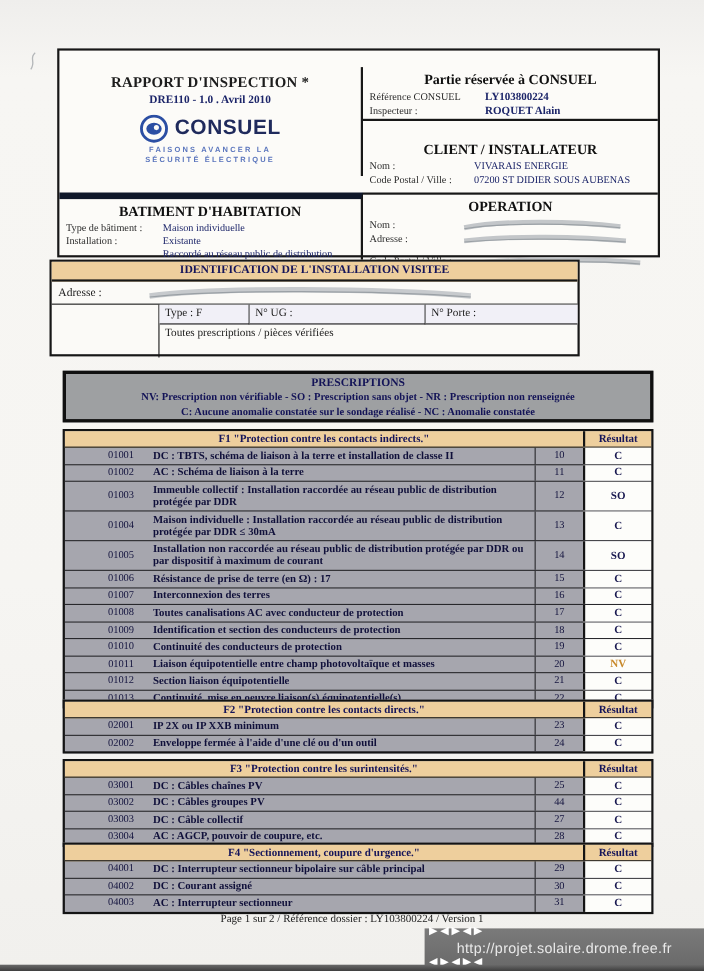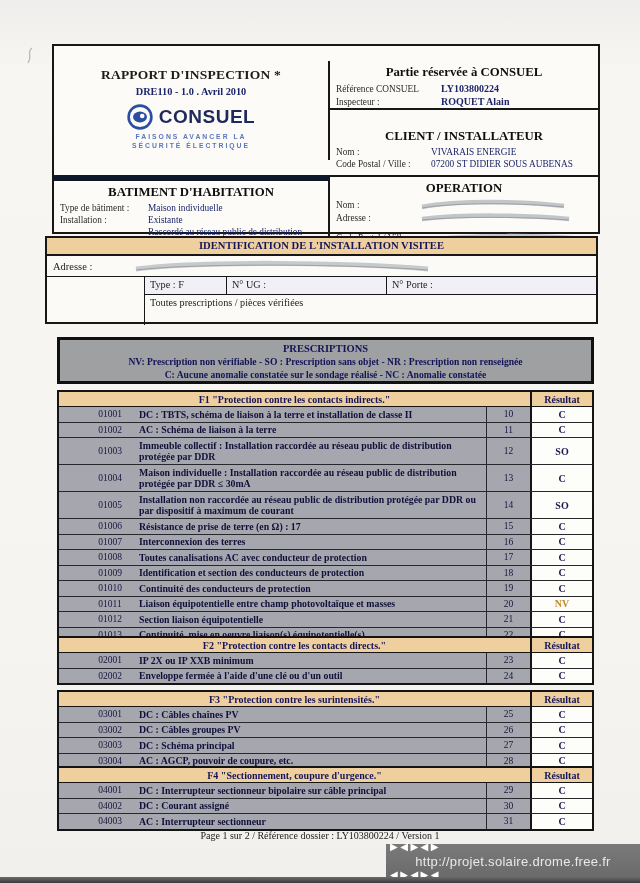--- a/index.html
+++ b/index.html
@@ -27,21 +27,21 @@
   .kv .k{font-size:9.3px;color:#2b2b2b;flex:none;}
   .kv .v{font-weight:bold;color:#1c2569;font-size:10px;}
   .kv .v2{color:#1c2569;font-size:9.3px;}
   .cell-consuel .k{width:105px;}
   .cell-client .k{width:95px;}
   .cell-batiment .k{width:88px;}
   .cell-operation .k{width:82px;}
   .scribble{flex:none;}
   .gap-top{margin-top:9px;}
   
-  .ident-box{position:absolute;left:45px;top:236px;width:553px;height:88px;border:2px solid #171717;
+  .ident-box{position:absolute;left:45px;top:236px;width:482px;height:88px;border:2px solid #171717;
     background:#fbfaf7;box-sizing:border-box;}
   .ident-head{height:16px;background:#eecf9d;border-bottom:2px solid #171717;text-align:center;
     font-weight:bold;font-size:10.6px;color:#15155a;line-height:16px;}
   .ident-addr{height:20px;border-bottom:1.5px solid #171717;display:flex;align-items:center;
     font-size:10.5px;padding-left:6px;gap:14px;}
   .ident-grid{display:grid;grid-template-columns:98px 82px 160px 1fr;grid-template-rows:18px 1fr;height:48px;}
   .ig{box-sizing:border-box;font-size:10.2px;padding:2px 5px;}
   .ig-empty{grid-area:1/1/3/2;border-right:1.5px solid #171717;}
   .ig-type{grid-area:1/2/2/3;border-right:1.5px solid #171717;border-bottom:1.5px solid #171717;background:#f1f0f7;}
   .ig-ug{grid-area:1/3/2/4;border-right:1.5px solid #171717;border-bottom:1.5px solid #171717;background:#f1f0f7;}
@@ -306,26 +306,26 @@
         </div>
         <div class="t-row">
           <div class="t-code">03001</div>
           <div class="t-desc">DC : Câbles chaînes PV</div>
           <div class="t-num">25</div>
           <div class="t-result">C</div>
         </div>
         <div class="t-row">
           <div class="t-code">03002</div>
           <div class="t-desc">DC : Câbles groupes PV</div>
-          <div class="t-num">26</div>
+          <div class="t-num">44</div>
           <div class="t-result">C</div>
         </div>
         <div class="t-row">
           <div class="t-code">03003</div>
-          <div class="t-desc">DC : Schéma principal</div>
+          <div class="t-desc">DC : Câble collectif</div>
           <div class="t-num">27</div>
           <div class="t-result">C</div>
         </div>
         <div class="t-row">
           <div class="t-code">03004</div>
           <div class="t-desc">AC : AGCP, pouvoir de coupure, etc.</div>
           <div class="t-num">28</div>
           <div class="t-result">C</div>
         </div>
       </div>

